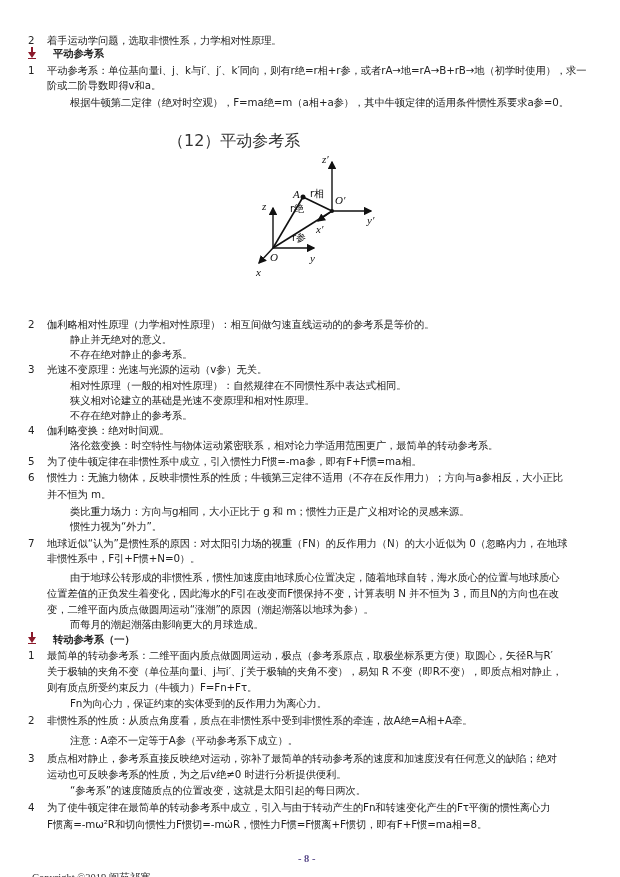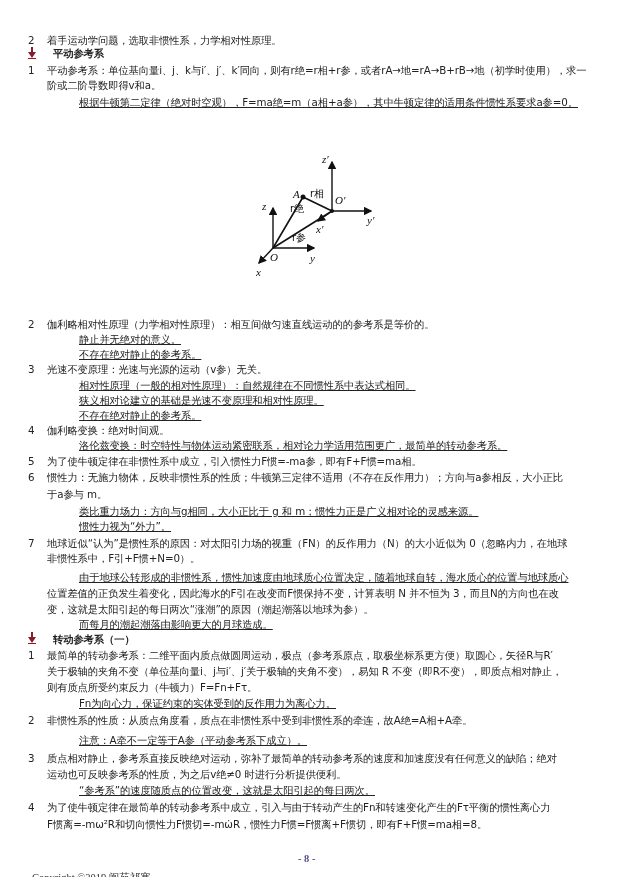--- a/index.html
+++ b/index.html
@@ -3,21 +3,21 @@
 <meta charset="utf-8">
 <style>
   html, body { margin:0; padding:0; background:#fff; }
   body { width:620px; height:877px; position:relative; overflow:hidden;
          font-family:"DejaVu Sans","Liberation Sans",sans-serif; color:#222; }
   .page { position:absolute; left:0; top:0; width:620px; height:877px; }
   .line { position:absolute; left:0; font-size:10.3px; line-height:14px; white-space:nowrap; letter-spacing:-0.1px; }
   .num { position:absolute; left:28px; width:12px; }
   .txt { position:absolute; }
   .t1 { left:47px; }
-  .t2 { left:79px;text-decoration:underline; }
+  .t2 { left:70px; }
   .head { font-weight:bold; }
   .bullet { position:absolute; left:27px; width:10px; height:12px; }
   .figtitle { position:absolute; left:168px; top:131px; font-size:16px; color:#333; }
   .diagram { position:absolute; left:240px; top:150px; width:160px; height:130px; }
   .footer-left { position:absolute; left:32px; top:853px; font-family:"Liberation Serif","DejaVu Serif",serif; font-size:10.5px; color:#333;margin-top:18px; }
   .footer-center { position:absolute; left:298px; top:853px; font-family:"Liberation Serif","DejaVu Serif",serif; font-size:10.5px; font-weight:bold; color:#5a4a8a; }
 </style>
 </head>
 <body>
 
@@ -43,20 +43,21 @@
     <span class="num">1</span>
     <span class="txt t1">平动参考系：单位基向量i、j、k与i′、j′、k′同向，则有r绝=r相+r参，或者rA→地=rA→B+rB→地（初学时使用），求一</span>
   </div>
   <div class="line" style="top:78px;">
     <span class="txt t1">阶或二阶导数即得v和a。</span>
   </div>
   <div class="line" style="top:95px;">
     <span class="txt t2">根据牛顿第二定律（绝对时空观），F=ma绝=m（a相+a参），其中牛顿定律的适用条件惯性系要求a参=0。</span>
   </div>
 
+  <div class="figtitle">（12）平动参考系</div>
   <div class="diagram">
     <svg width="160" height="130" viewBox="0 0 160 130">
       <defs>
         <marker id="ah" markerWidth="6" markerHeight="6" refX="5" refY="3" orient="auto">
           <polygon points="0,0 6,3 0,6" fill="#111"></polygon>
         </marker>
       </defs>
 
       <line x1="33" y1="98" x2="33" y2="58" stroke="#111" stroke-width="1.4" marker-end="url(#ah)"></line>
       <line x1="33" y1="98" x2="74" y2="98" stroke="#111" stroke-width="1.4" marker-end="url(#ah)"></line>
@@ -126,21 +127,21 @@
   <div class="line" style="top:454px;">
     <span class="num">5</span>
     <span class="txt t1">为了使牛顿定律在非惯性系中成立，引入惯性力F惯=-ma参，即有F+F惯=ma相。</span>
   </div>
 
   <div class="line" style="top:470px;">
     <span class="num">6</span>
     <span class="txt t1">惯性力：无施力物体，反映非惯性系的性质；牛顿第三定律不适用（不存在反作用力）；方向与a参相反，大小正比</span>
   </div>
   <div class="line" style="top:487px;">
-      <span class="txt t1">于a参与 m。</span>
+      <span class="txt t1">并不恒为 m。</span>
     </div>
   <div class="line" style="top:504px;">
       <span class="txt t2">类比重力场力：方向与g相同，大小正比于 g 和 m；惯性力正是广义相对论的灵感来源。</span>
     </div>
   <div class="line" style="top:519px;">
       <span class="txt t2">惯性力视为“外力”。</span>
     </div>
 
   <div class="line" style="top:536px;">
     <span class="num">7</span>
@@ -149,21 +150,21 @@
   <div class="line" style="top:551px;">
       <span class="txt t1">非惯性系中，F引+F惯+N=0）。</span>
     </div>
   <div class="line" style="top:570px;">
       <span class="txt t2">由于地球公转形成的非惯性系，惯性加速度由地球质心位置决定，随着地球自转，海水质心的位置与地球质心</span>
     </div>
   <div class="line" style="top:586px;">
       <span class="txt t1">位置差值的正负发生着变化，因此海水的F引在改变而F惯保持不变，计算表明 N 并不恒为 3，而且N的方向也在改</span>
     </div>
   <div class="line" style="top:602px;">
-      <span class="txt t1">变，这就是太阳引起的每日两次“涨潮”的原因（潮起潮落以地球为参）。</span>
+      <span class="txt t1">变，二维平面内质点做圆周运动“涨潮”的原因（潮起潮落以地球为参）。</span>
     </div>
   <div class="line" style="top:617px;">
       <span class="txt t2">而每月的潮起潮落由影响更大的月球造成。</span>
     </div>
 
   <div class="line head" style="top:632px;">
     <span class="bullet">
       <svg width="10" height="12" viewBox="0 0 10 12">
           <rect x="4" y="0" width="2" height="6" fill="#8b1a2b"></rect>
           <polygon points="1,5 9,5 5,11" fill="#8b1a2b"></polygon>

